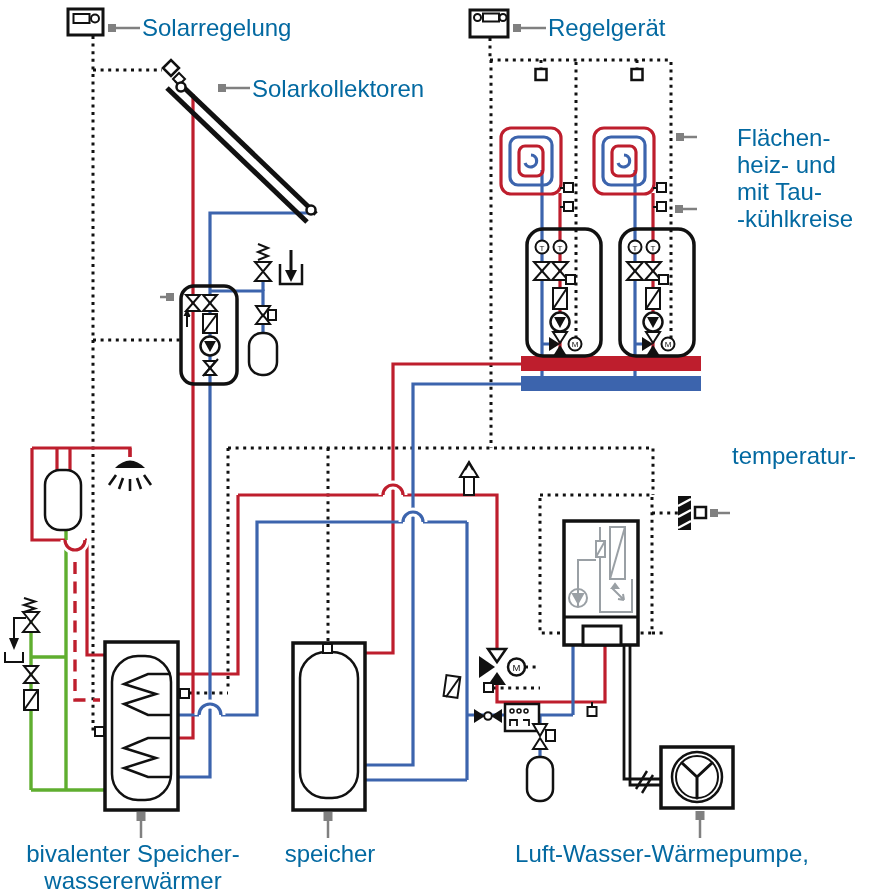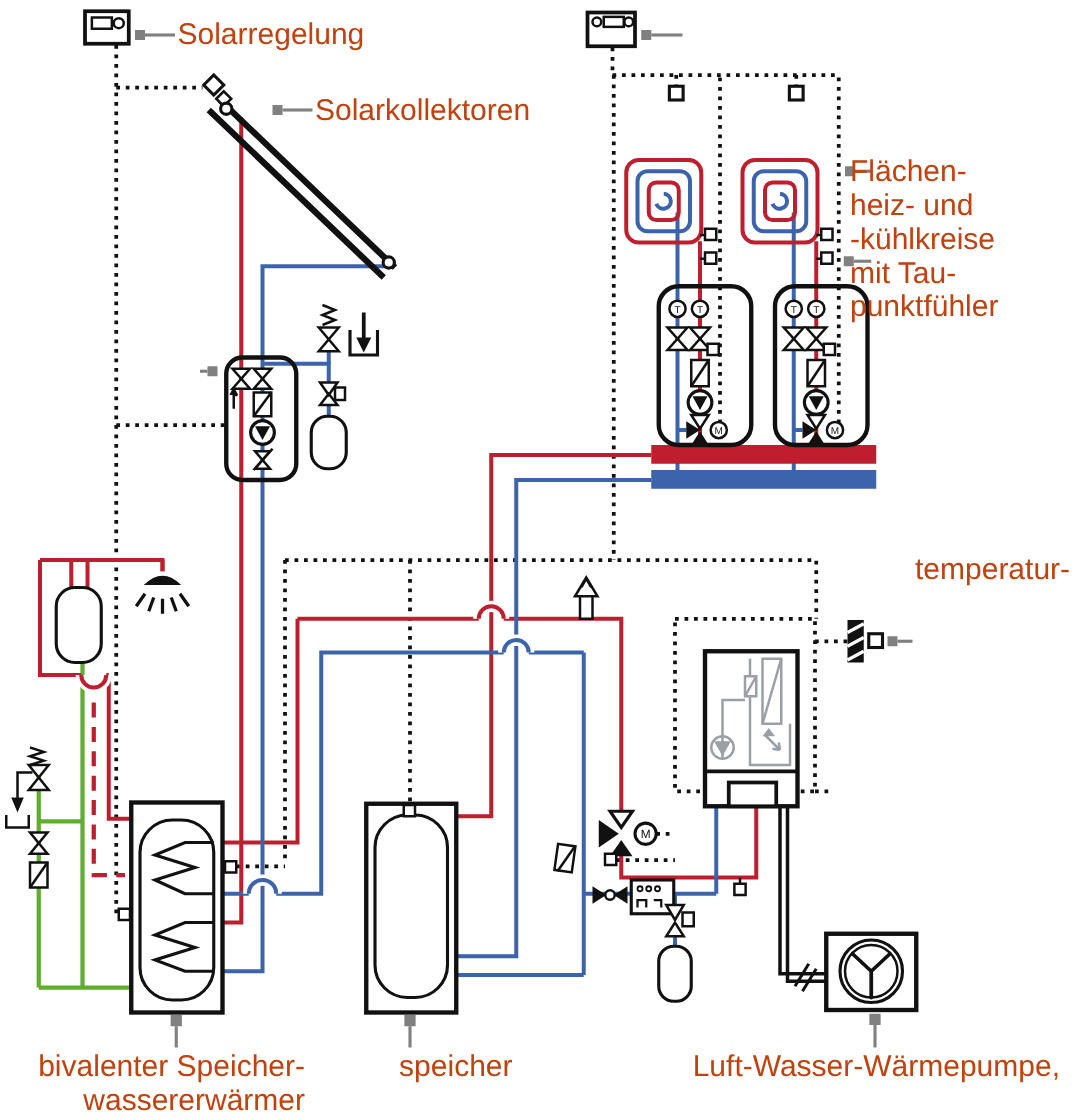--- a/index.html
+++ b/index.html
@@ -1,20 +1,20 @@
 <!DOCTYPE html>
 <html><head>
 <meta charset="utf-8">
 <style>
   html,body{margin:0;padding:0;background:#fff;}
   #stage{position:relative;width:872px;height:895px;background:#fff;overflow:hidden;
          font-family:"Liberation Sans", sans-serif;}
   #stage svg{position:absolute;left:0;top:0;}
-  .lbl{position:absolute;color:#c2410c;font-size:24px;line-height:27px;white-space:nowrap;}
-  .lbl.center{text-align:right;white-space:normal;}
+  .lbl{position:absolute;color:#0369a1;font-size:24px;line-height:27px;white-space:nowrap;}
+  .lbl.center{text-align:center;white-space:normal;}
 </style>
 </head>
 <body>
 
 <div id="stage">
 <svg width="872" height="895" viewBox="0 0 872 895">
 
   <g stroke="#111" stroke-width="3" fill="none" stroke-dasharray="3 4.6">
 
     <path d="M 93,36 V 731"></path>
@@ -352,33 +352,33 @@
         <path d="M 141,821 H 141 V 838"></path>
     <rect x="323.5" y="812" width="9" height="9" stroke="none"></rect>
         <path d="M 328,821 V 838"></path>
     <rect x="695.5" y="811" width="9" height="9" stroke="none"></rect>
         <path d="M 700,820 V 838"></path>
   </g>
 </svg>
 
   <div class="lbl" style="left:142px;top:14px">Solarregelung</div>
   <div class="lbl" style="left:252px;top:75px">Solarkollektoren</div>
-  <div class="lbl" style="left:680px;top:124px">
+  <div class="lbl" style="left:548px;top:14px">Regelgerät</div>
+  <div class="lbl" style="left:737px;top:124px">
     <div>Flächen-</div>
     <div>heiz- und</div>
+    <div>mit Tau-</div>
     <div>-kühlkreise</div>
-    <div>mit Tau-</div>
-    <div>punktfühler</div>
   </div>
   <div class="lbl" style="left:732px;top:442px">
     <div>temperatur-</div>
   </div>
   <div class="lbl center" style="left:22px;top:840px;width:222px">
     <div>bivalenter Speicher-</div>
     <div>wassererwärmer</div>
   </div>
   <div class="lbl center" style="left:250px;top:840px;width:160px">
     <div>speicher</div>
   </div>
-  <div class="lbl center" style="left:548px;top:840px;width:300px">
+  <div class="lbl center" style="left:512px;top:840px;width:300px">
     <div>Luft-Wasser-Wärmepumpe,</div>
   </div>
 </div>
 
 </body></html>

